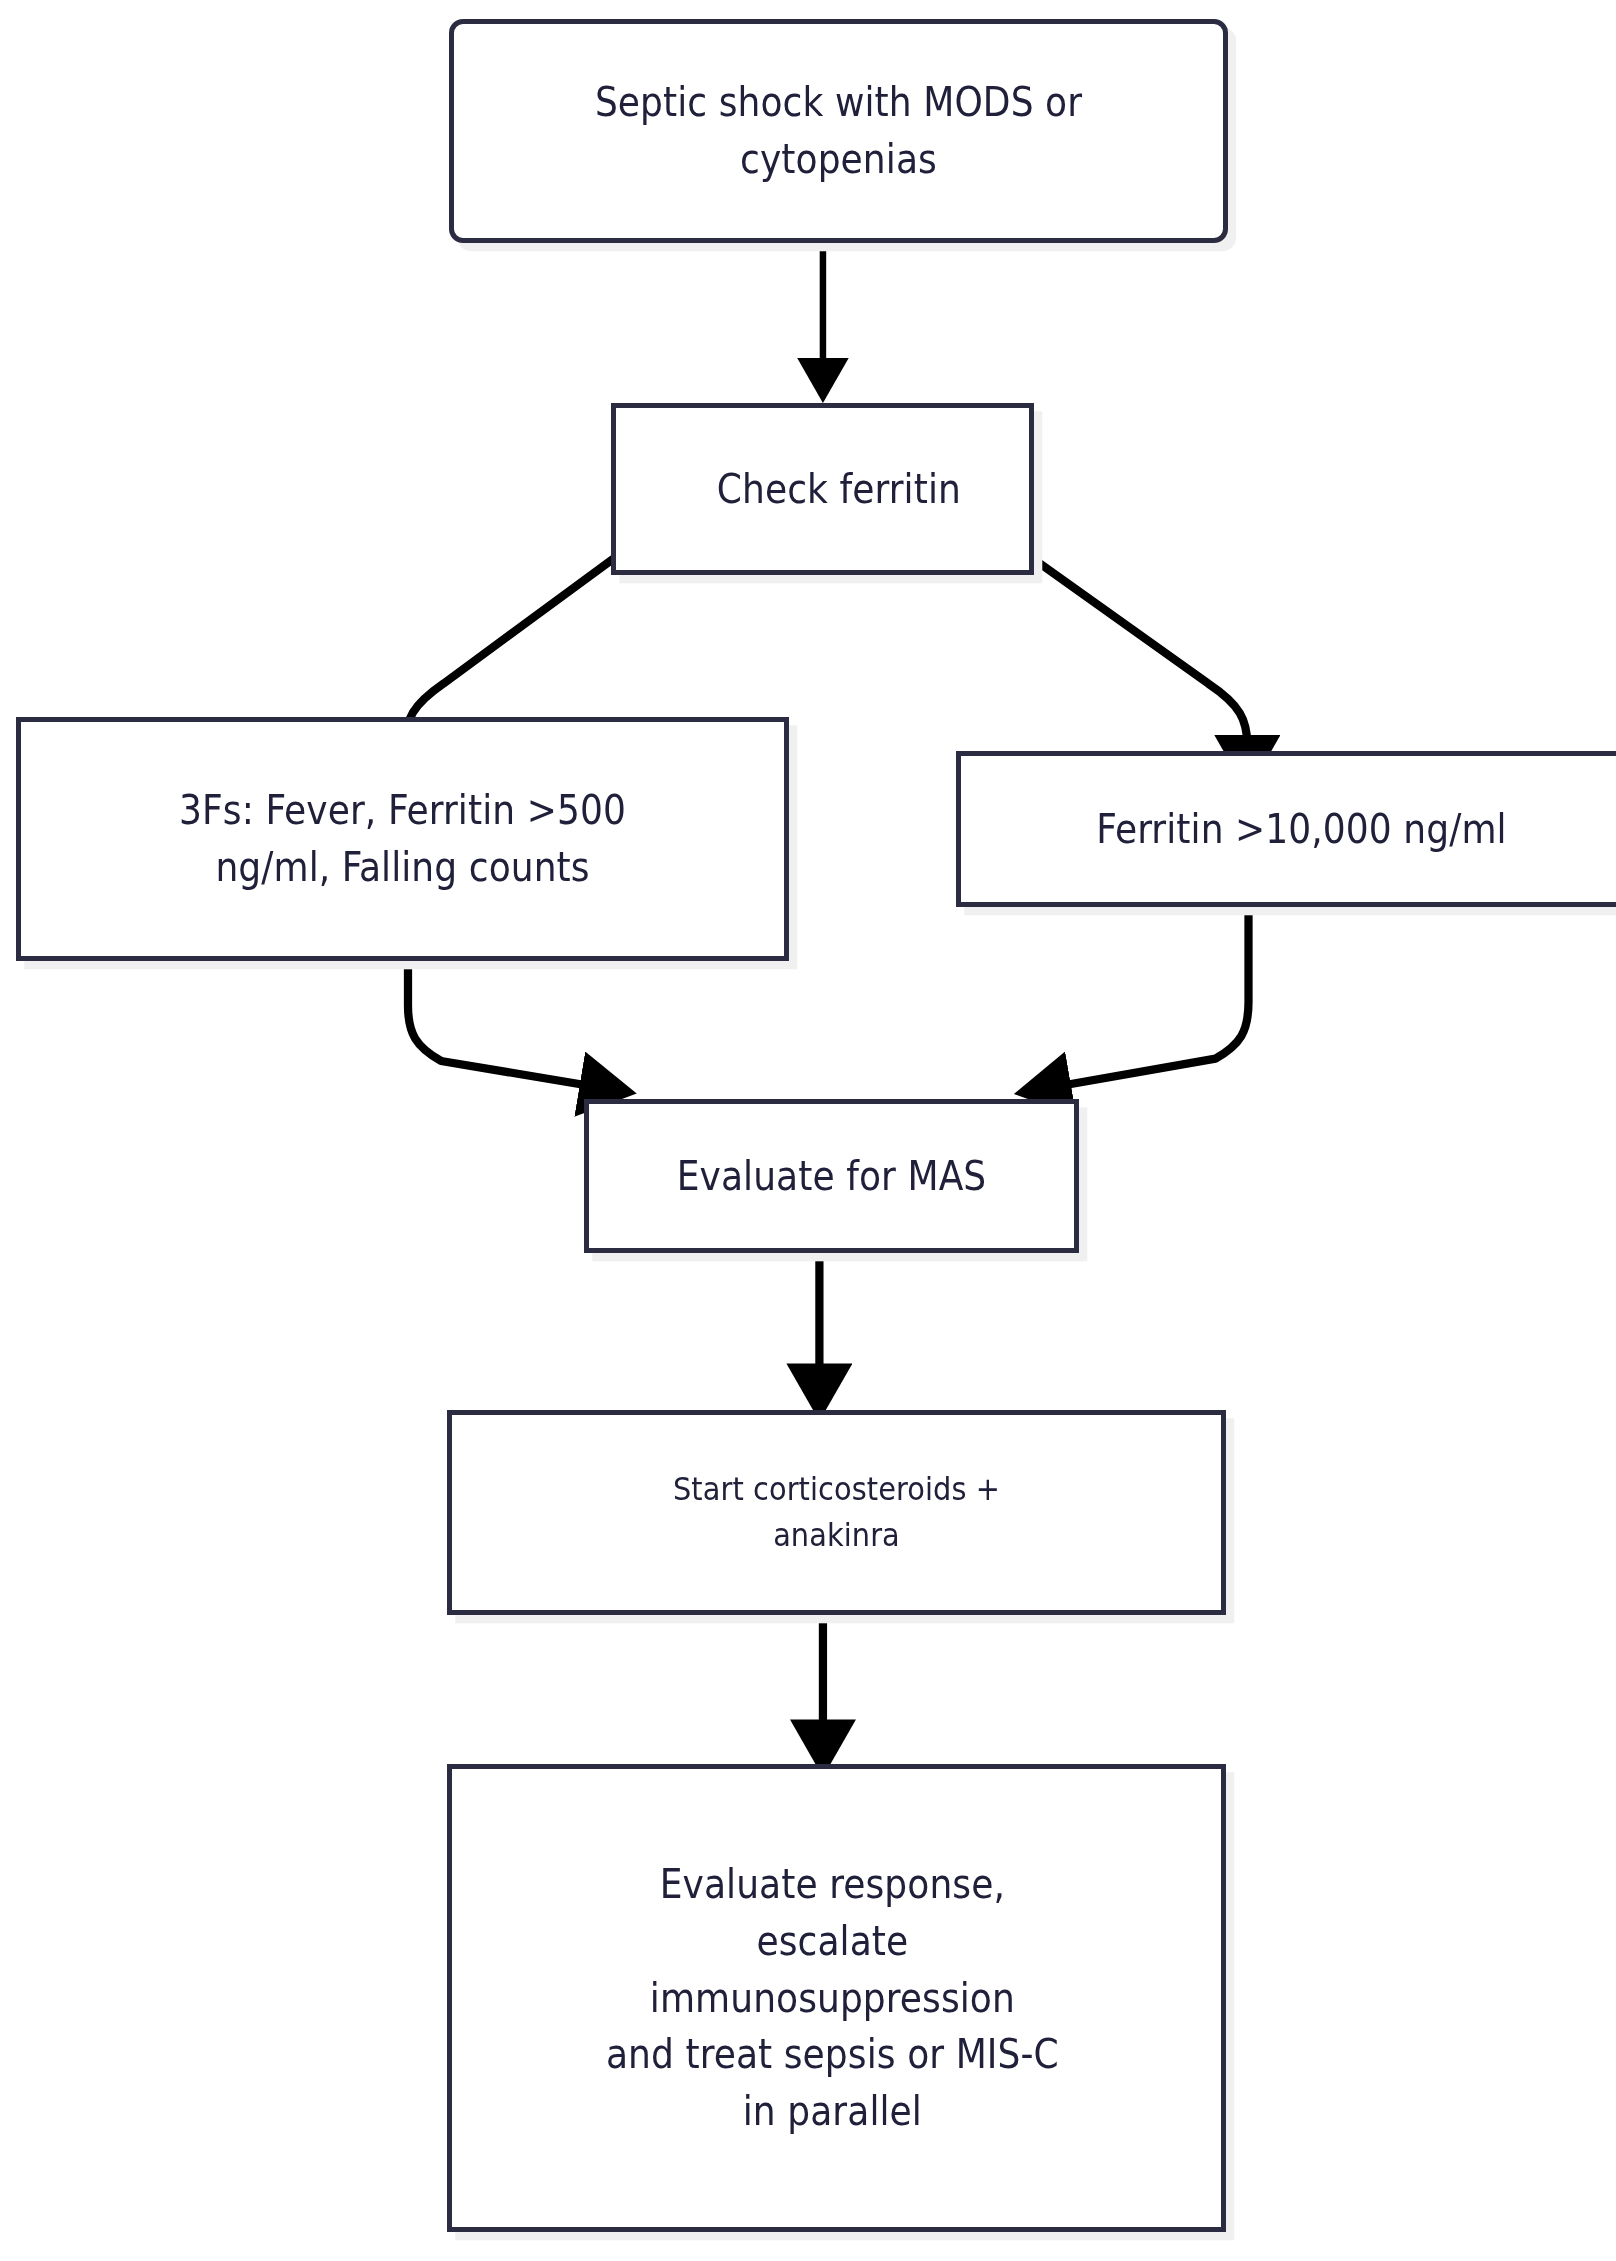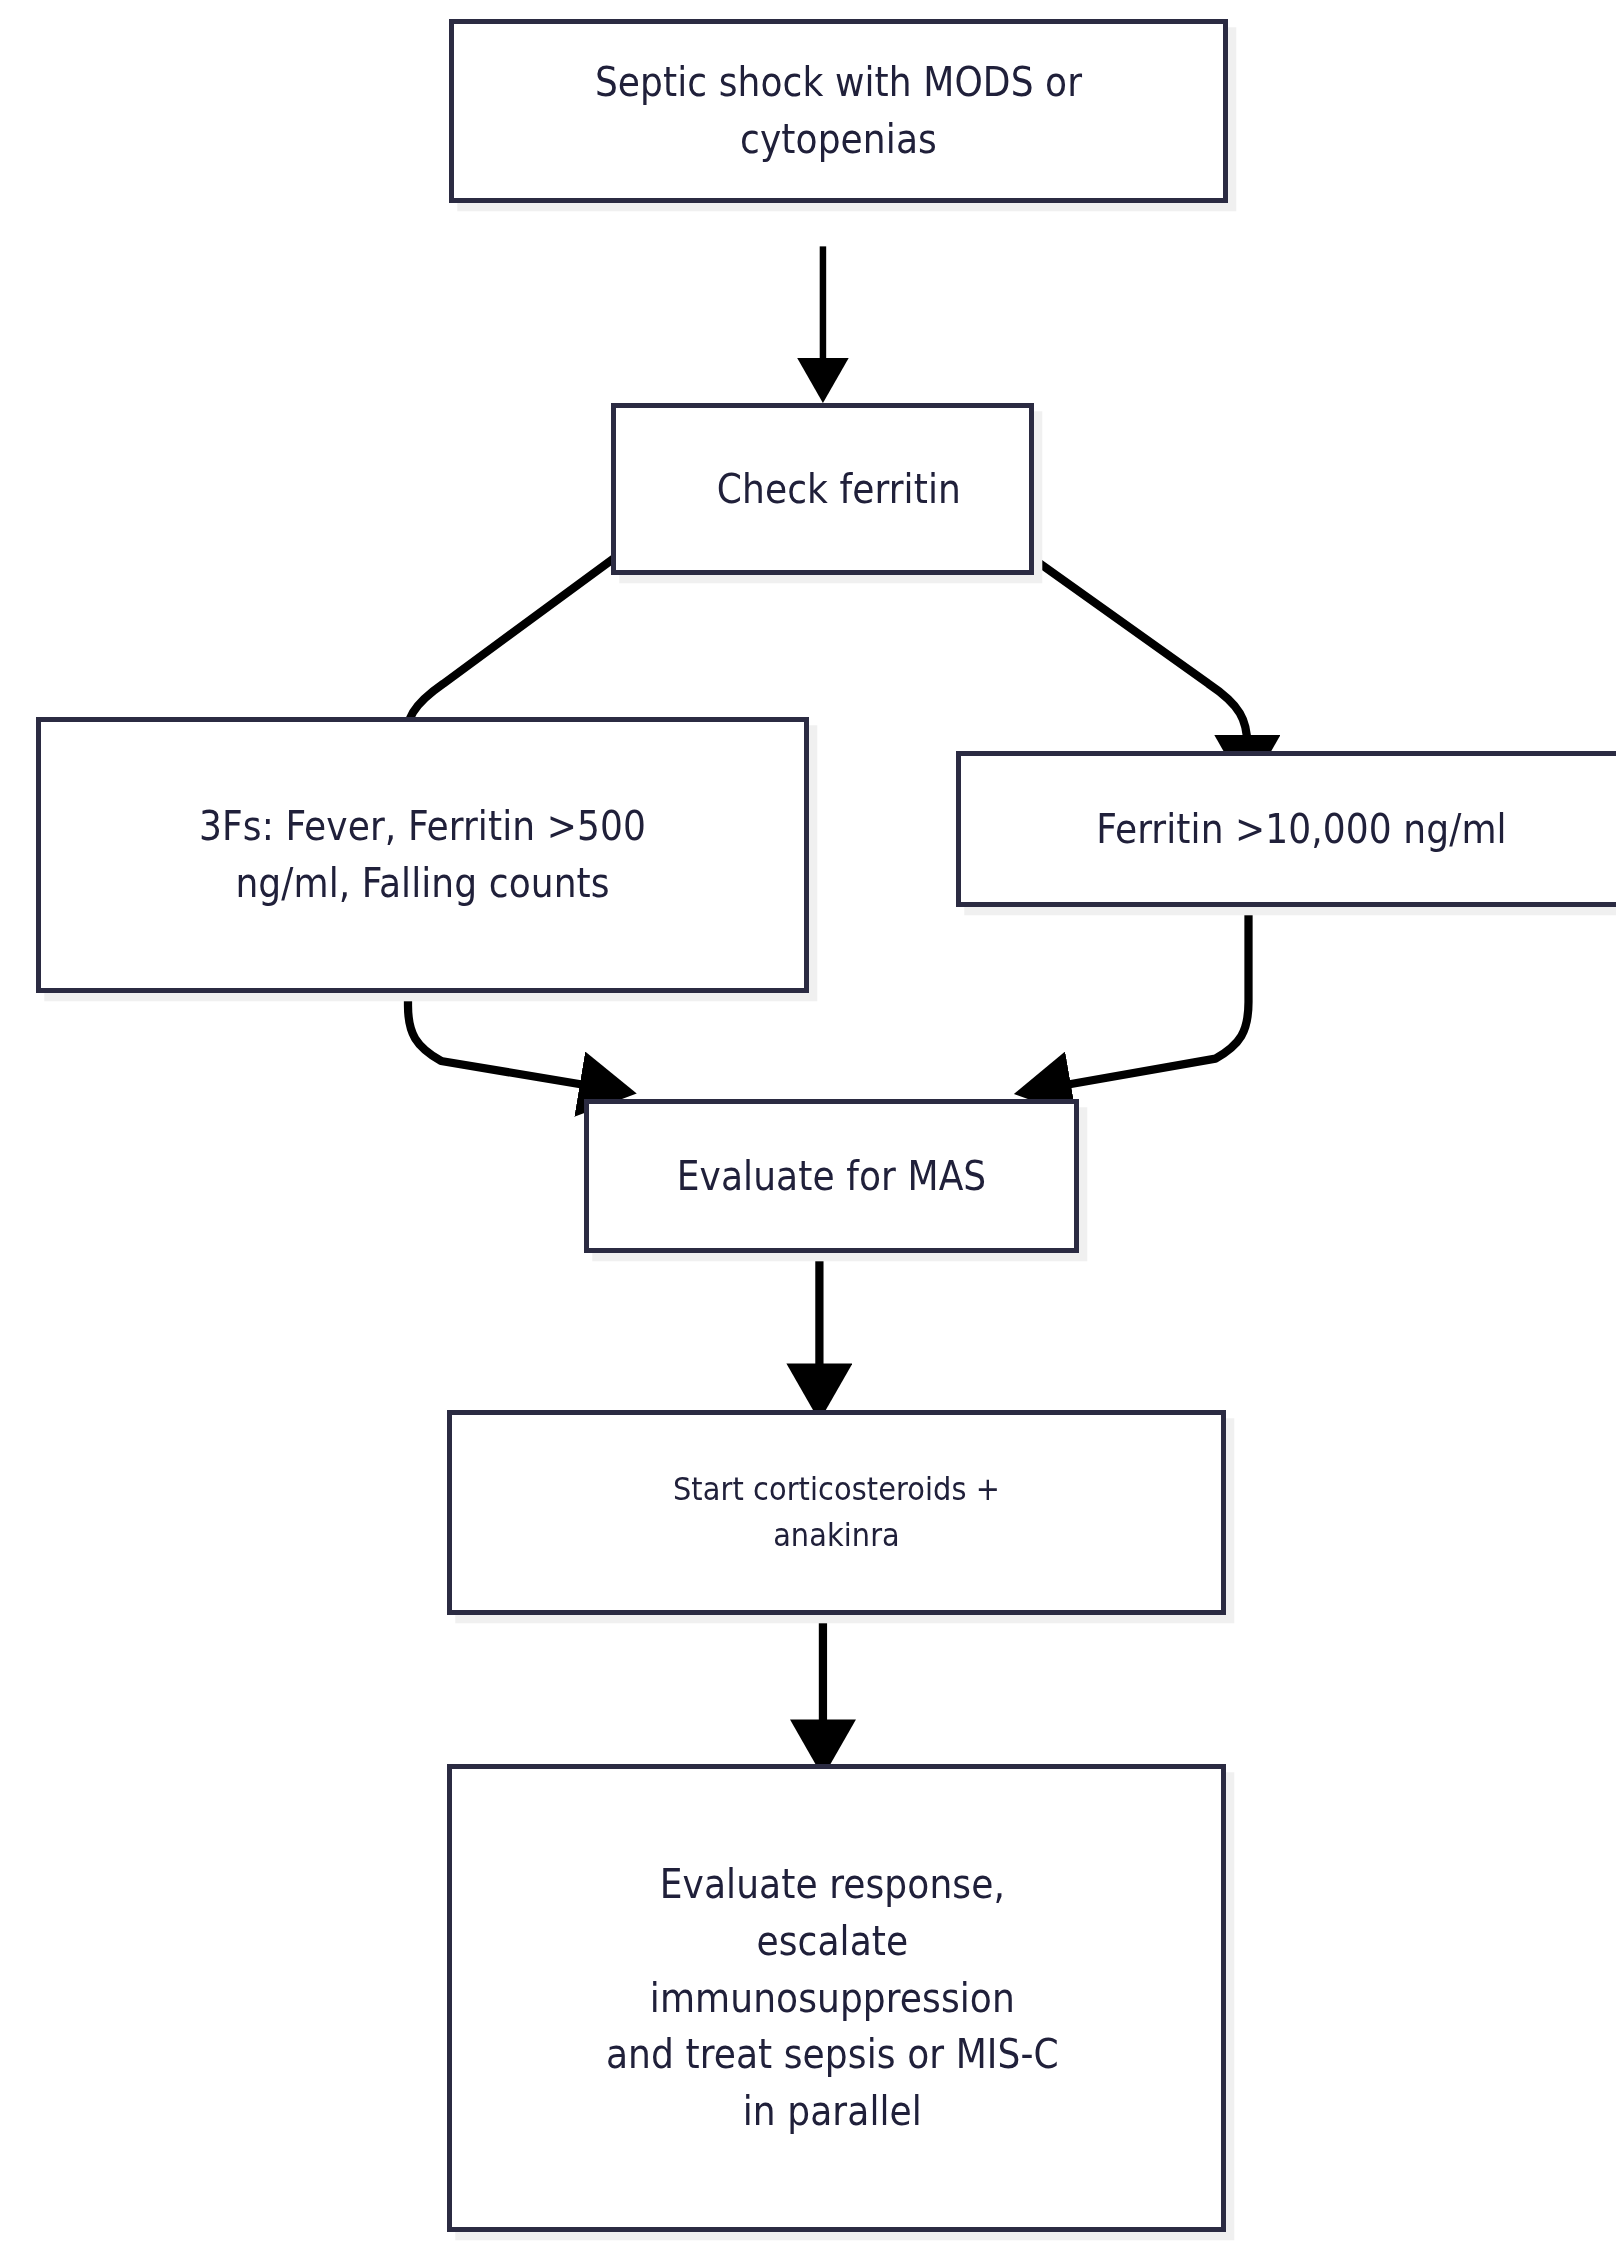--- a/index.html
+++ b/index.html
@@ -43,32 +43,33 @@
     padding: 0 15.3px;
   }
   .node-text {
     display: block;
     white-space: pre-line;
   }
 
   
   #node-septic-shock {
     left: 449px;  top: 19px;
-    width: 779px; height: 184px;
+    width: 779px; height: 224px;
     font-size: 40px;
+    border-radius: 14px;
   }
   #node-check-ferritin {
     left: 611px; top: 403px;
     width: 423px;  height: 172px;
     font-size: 40px;
     padding-left: 48px;
   }
   #node-three-fs {
-    left: 36px;   top: 717px;
-    width: 773px; height: 276px;
+    left: 16px;   top: 717px;
+    width: 773px; height: 244px;
     font-size: 40px;
   }
   #node-ferritin-10k {
     left: 956px; top: 751px;
     width: 691px; height: 156px;
     font-size: 40px;
   }
   #node-evaluate-mas {
     left: 584px;  top: 1099px;
     width: 495px;  height: 154px;

